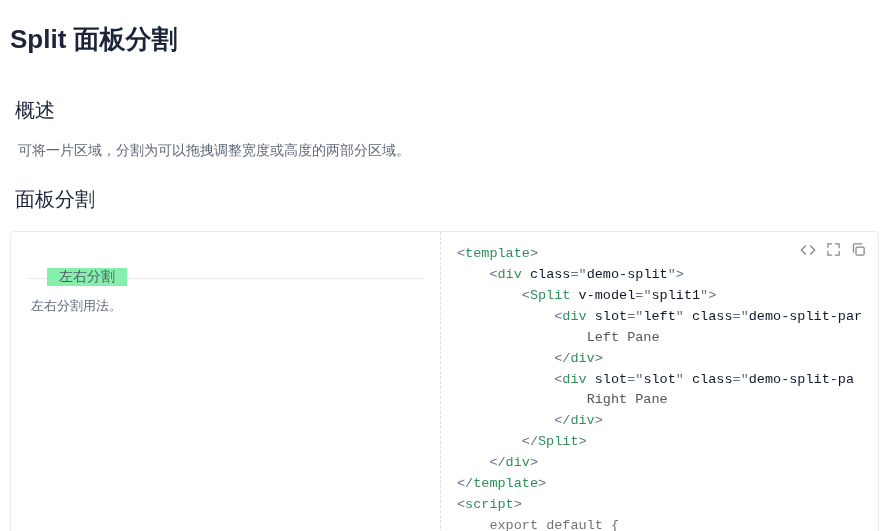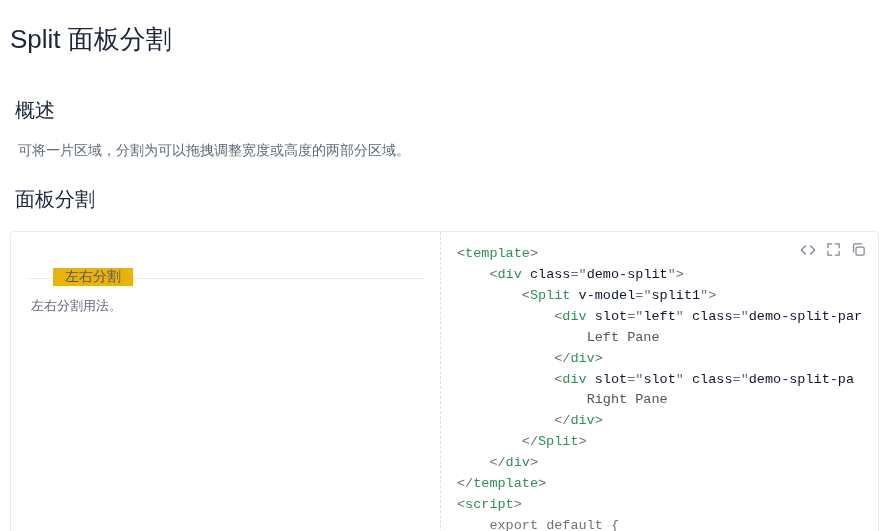--- a/index.html
+++ b/index.html
@@ -8,21 +8,21 @@
     font-family: -apple-system, BlinkMacSystemFont, "Segoe UI", "PingFang SC", "Microsoft YaHei", sans-serif;
     font-size: 14px;
     color: #515a6e;
     background: #fff;
     padding: 8px 10px 0 10px;
     width: 889px;
     overflow: hidden;
   }
   h1[data-name="page-title"] {
     font-size: 26px;
-    font-weight: 400;
+    font-weight: 700;
     color: #1c2438;
     margin: 14px 0 40px 0;
   }
   h2.section-heading {
     font-size: 20px;
     font-weight: 400;
     color: #1c2438;
     margin: 26px 0 18px 5px;
   }
   p.overview-text {
@@ -86,22 +86,22 @@
     font-size: 13px;
     color: #515a6e;
   }
   .demo-footer {
     position: relative;
     margin-top: 30px;
   }
   .demo-title {
     position: absolute;
     top: -10px;
-    left: 26px;
-    background: #eab308;
+    left: 20px;
+    background: #86efac;
     padding: 0 12px;
     color: #515a6e;
     font-size: 14px;
   }
   .demo-divider {
     border: none;
     border-top: 1px solid #e8eaec;
     margin: 0;
   }
   .demo-desc {

